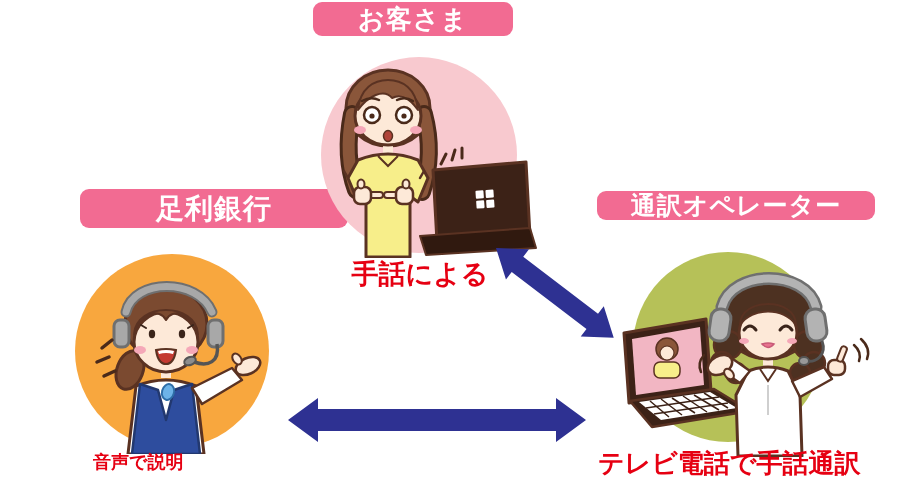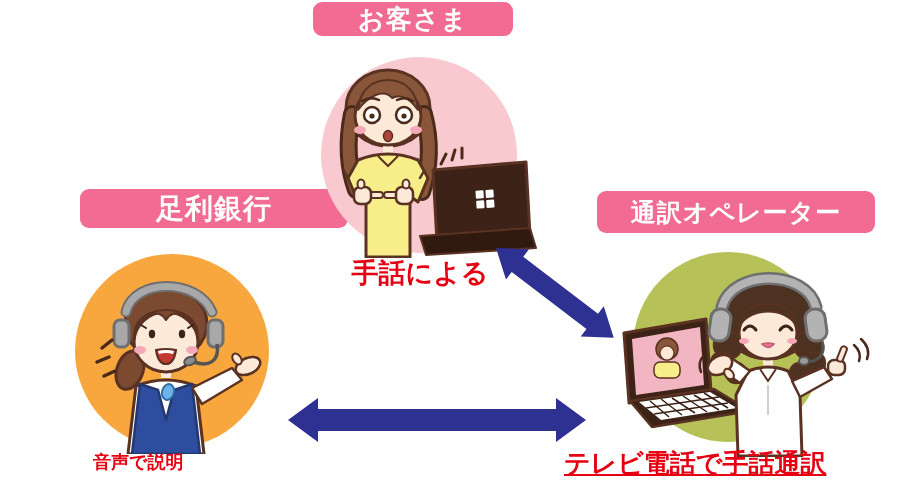--- a/index.html
+++ b/index.html
@@ -8,25 +8,25 @@
     --outline:#5a3222; --skin:#fde9d8; --blush:#f5a8b8;
   }
   html,body{margin:0;padding:0;background:#fff;}
   .canvas{position:relative;width:900px;height:500px;background:#fff;overflow:hidden;
           font-family:"DejaVu Sans","Liberation Sans",sans-serif;}
   .tag{position:absolute;display:flex;align-items:center;justify-content:center;
        background:var(--tag-bg);color:var(--tag-text);font-weight:bold;
        border-radius:9px;letter-spacing:1px;line-height:1;}
   #tag-customer{left:313px;top:2px;width:200px;height:34px;font-size:26px;}
   #tag-bank{left:46px;top:189px;width:268px;height:39px;font-size:28px;margin-left:34px;}
-  #tag-interpreter{left:597px;top:191px;width:278px;height:42px;font-size:25px;}
+  #tag-interpreter{left:597px;top:191px;width:278px;height:29px;font-size:25px;}
   .note{position:absolute;color:var(--note-red);font-weight:bold;line-height:1.18;white-space:nowrap;}
-  #note-inquiry{left:325px;top:258px;width:190px;text-align:center;font-size:27px;font-family:Liberation Serif, serif;}
+  #note-inquiry{left:325px;top:258px;width:190px;text-align:center;font-size:27px;}
   #note-voice{left:93px;top:451px;font-size:18px;}
-  #note-video{left:564px;top:448px;font-size:26px;text-decoration:underline;}
+  #note-video{left:598px;top:448px;font-size:26px;}
   .illus{position:absolute;}
   #illus-customer{left:314px;top:52px;width:230px;height:206px;}
   #illus-bank{left:70px;top:250px;width:210px;height:204px;}
   #illus-interpreter{left:616px;top:245px;width:264px;height:212px;}
   #arrows{position:absolute;left:0;top:0;width:900px;height:500px;pointer-events:none;}
   .arrow{fill:var(--arrow-blue);}
   .c-customer{fill:var(--customer-circle);}
   .c-bank{fill:var(--bank-circle);}
   .c-interp{fill:var(--interpreter-circle);}
   .ol{stroke:var(--outline);stroke-linejoin:round;stroke-linecap:round;}

